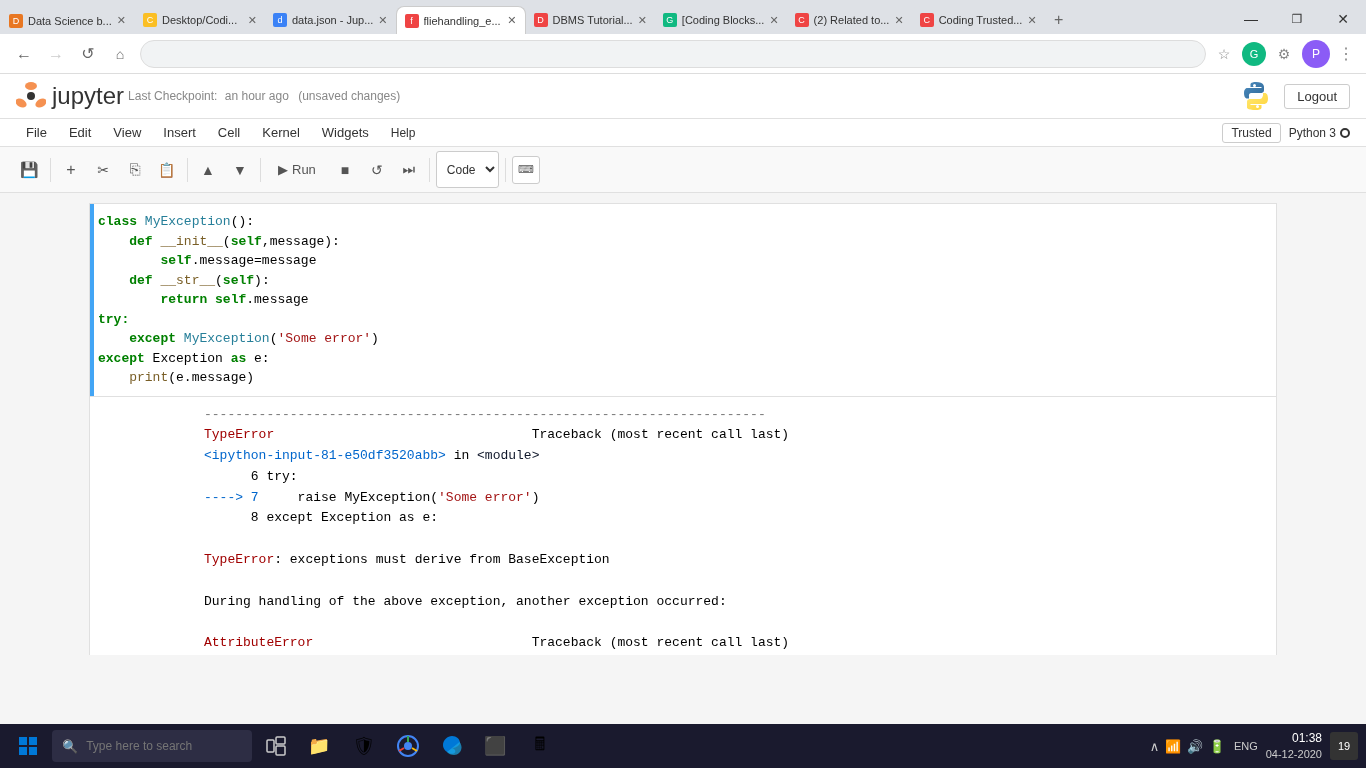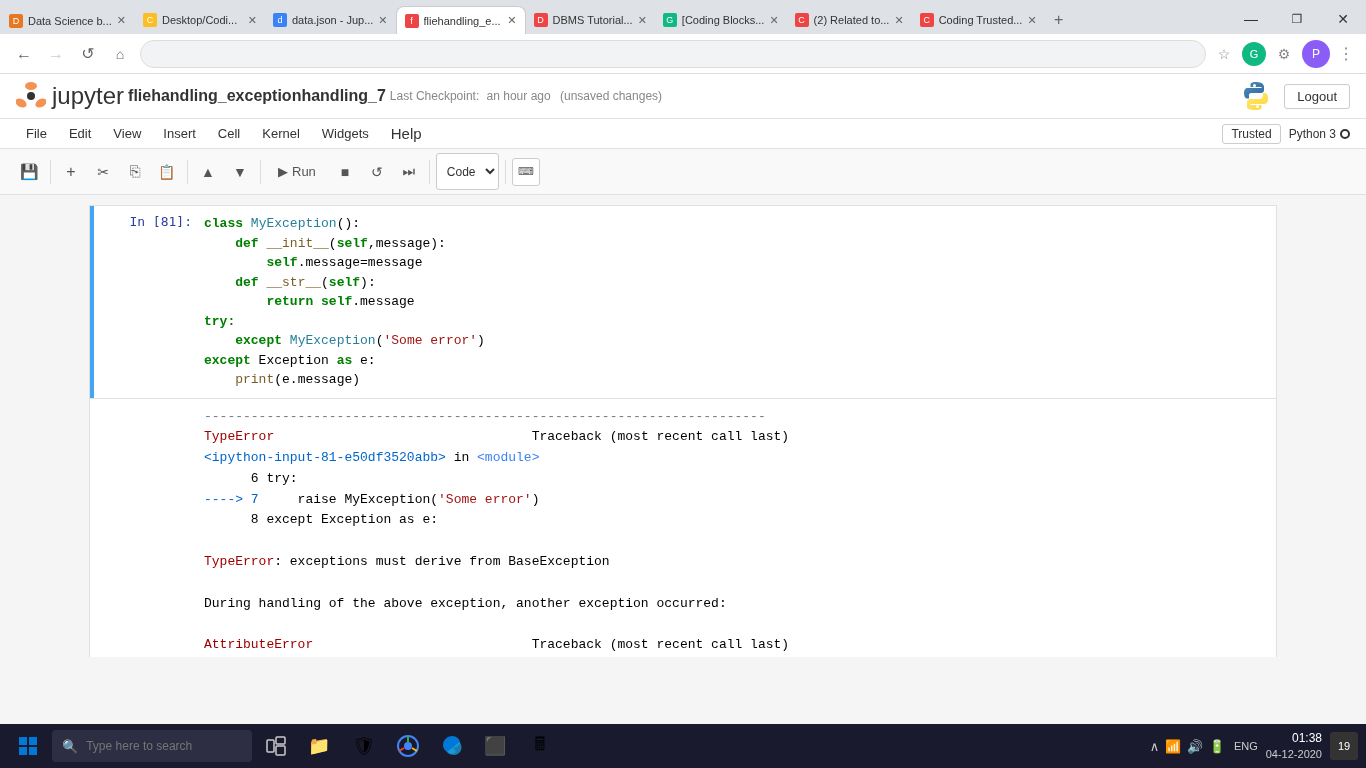--- a/index.html
+++ b/index.html
@@ -92,21 +92,20 @@
 
   <div style="display:flex; align-items:center; gap:6px;">
     <svg width="30" height="30" viewBox="0 0 30 30">
       <ellipse cx="15" cy="5" rx="6" ry="4" fill="#f37626" opacity="0.8"></ellipse>
       <ellipse cx="25" cy="22" rx="6" ry="4" fill="#f37626" transform="rotate(-30 25 22)" opacity="0.8"></ellipse>
       <ellipse cx="5" cy="22" rx="6" ry="4" fill="#f37626" transform="rotate(30 5 22)" opacity="0.8"></ellipse>
       <circle cx="15" cy="15" r="4" fill="#333"></circle>
     </svg>
     <span style="font-size:24px; color:#333; font-weight:300;">jupyter</span>
   </div>
-  <span style="font-size:16px; color:#333; font-weight:600;">fliehandling_exceptionhandling_7</span>
   <span style="font-size:12px; color:#888;">
     <span>Last Checkpoint:</span>
     <span style="margin-left:4px;">an hour ago</span>
     <span style="margin-left:6px;">(unsaved changes)</span>
   </span>
   <div style="margin-left:auto; display:flex; align-items:center; gap:12px;">
 
     <svg width="32" height="32" viewBox="0 0 32 32">
       <defs>
         <linearGradient id="pyg1" x1="0%" y1="0%" x2="100%" y2="100%">
@@ -126,21 +125,21 @@
 </div>
 
 <div style="background:#fff; border-bottom:1px solid #e0e0e0; display:flex; align-items:center; padding:2px 16px; gap:2px;">
   <span style="padding:4px 10px; font-size:13px; color:#333; cursor:pointer; border-radius:3px;">File</span>
   <span style="padding:4px 10px; font-size:13px; color:#333; cursor:pointer; border-radius:3px;">Edit</span>
   <span style="padding:4px 10px; font-size:13px; color:#333; cursor:pointer; border-radius:3px;">View</span>
   <span style="padding:4px 10px; font-size:13px; color:#333; cursor:pointer; border-radius:3px;">Insert</span>
   <span style="padding:4px 10px; font-size:13px; color:#333; cursor:pointer; border-radius:3px;">Cell</span>
   <span style="padding:4px 10px; font-size:13px; color:#333; cursor:pointer; border-radius:3px;">Kernel</span>
   <span style="padding:4px 10px; font-size:13px; color:#333; cursor:pointer; border-radius:3px;">Widgets</span>
-  <span style="padding:4px 10px; font-size:15px; color:#333; cursor:pointer; border-radius:3px;">Help</span>
+  <span style="padding:4px 10px; font-size:12px; color:#333; cursor:pointer; border-radius:3px;">Help</span>
   <div style="margin-left:auto; display:flex; gap:8px; align-items:center;">
     <span style="border:1px solid #ccc; padding:2px 8px; font-size:12px; color:#333; border-radius:3px;">Trusted</span>
     <span style="font-size:12px; color:#333; display:flex; align-items:center; gap:4px;">
       <span>Python 3</span>
       <span style="width:10px; height:10px; border-radius:50%; border:2px solid #333; display:inline-block;"></span>
     </span>
   </div>
 </div>
 
 <div style="background:#f9f9f9; border-bottom:1px solid #e0e0e0; display:flex; align-items:center; padding:4px 16px; gap:4px;">
@@ -168,37 +167,36 @@
   <div style="width:1px; height:24px; background:#ddd; margin:0 2px;"></div>
   <div style="width:28px; height:28px; display:flex; align-items:center; justify-content:center; cursor:pointer; border:1px solid #ccc; border-radius:3px; font-size:11px; color:#555; background:#fff;">⌨</div>
 </div>
 
 <div style="background:#f5f5f5; overflow-y:auto; height:462px; position:relative;">
   <div style="max-width:1220px; margin:0 auto; padding:10px 16px;">
 
     <div style="background:#fff; border:1px solid #e0e0e0; display:flex; margin-bottom:0;">
       <div style="width:4px; background:#42a5f5; flex-shrink:0;"></div>
       <div style="display:flex; width:100%;">
-        <div style="min-width:106px; padding:8px 8px 8px 4px; color:#303f9f; font-family:monospace; font-size:13px; text-align:right; flex-shrink:0;">In [81]:</div>
         <div style="flex:1; padding:8px 4px; font-family:'Courier New',monospace; font-size:13px; line-height:1.5; white-space:pre; overflow-x:auto;"><span class="kw">class</span> <span style="color:#267f99;">MyException</span>():
     <span class="kw">def</span> <span style="color:#795e26;margin-top:32px;">__init__</span>(<span class="kw">self</span>,message):
         <span class="kw">self</span>.message=message
     <span class="kw">def</span> <span style="color:#795e26;">__str__</span>(<span class="kw">self</span>):
         <span class="kw">return</span> <span class="kw">self</span>.message
 <span class="kw">try:</span>
     <span class="kw">except</span> <span style="color:#267f99;">MyException</span>(<span class="str">'Some error'</span>)
 <span class="kw">except</span> Exception <span class="kw">as</span> e:
     <span style="color:#795e26;">print</span>(e.message)</div>
       </div>
     </div>
 
     <div style="background:#fff; border:1px solid #e0e0e0; border-top:none; margin-bottom:8px;">
       <div style="margin-left:110px; padding:8px 4px; font-family:'Courier New',monospace; font-size:13px; line-height:1.6; white-space:pre;"><span style="color:#777;">------------------------------------------------------------------------</span>
 <span style="color:#a00000;">TypeError</span>                                 Traceback (most recent call last)
-<span style="color:#0066cc;">&lt;ipython-input-81-e50df3520abb&gt;</span> in <span style="color:#3b82f6;">&lt;module&gt;</span>
+<span style="color:#0066cc;">&lt;ipython-input-81-e50df3520abb&gt;</span> in <span style="color:#0f172a;">&lt;module&gt;</span>
       6 try:
 <span style="color:#0066cc;">----&gt; 7</span>     raise MyException(<span style="color:#a31515;">'Some error'</span>)
       8 except Exception as e:
 
 <span style="color:#a00000;">TypeError</span>: exceptions must derive from BaseException
 
 During handling of the above exception, another exception occurred:
 
 <span style="color:#a00000;">AttributeError</span>                            Traceback (most recent call last)
  in 

